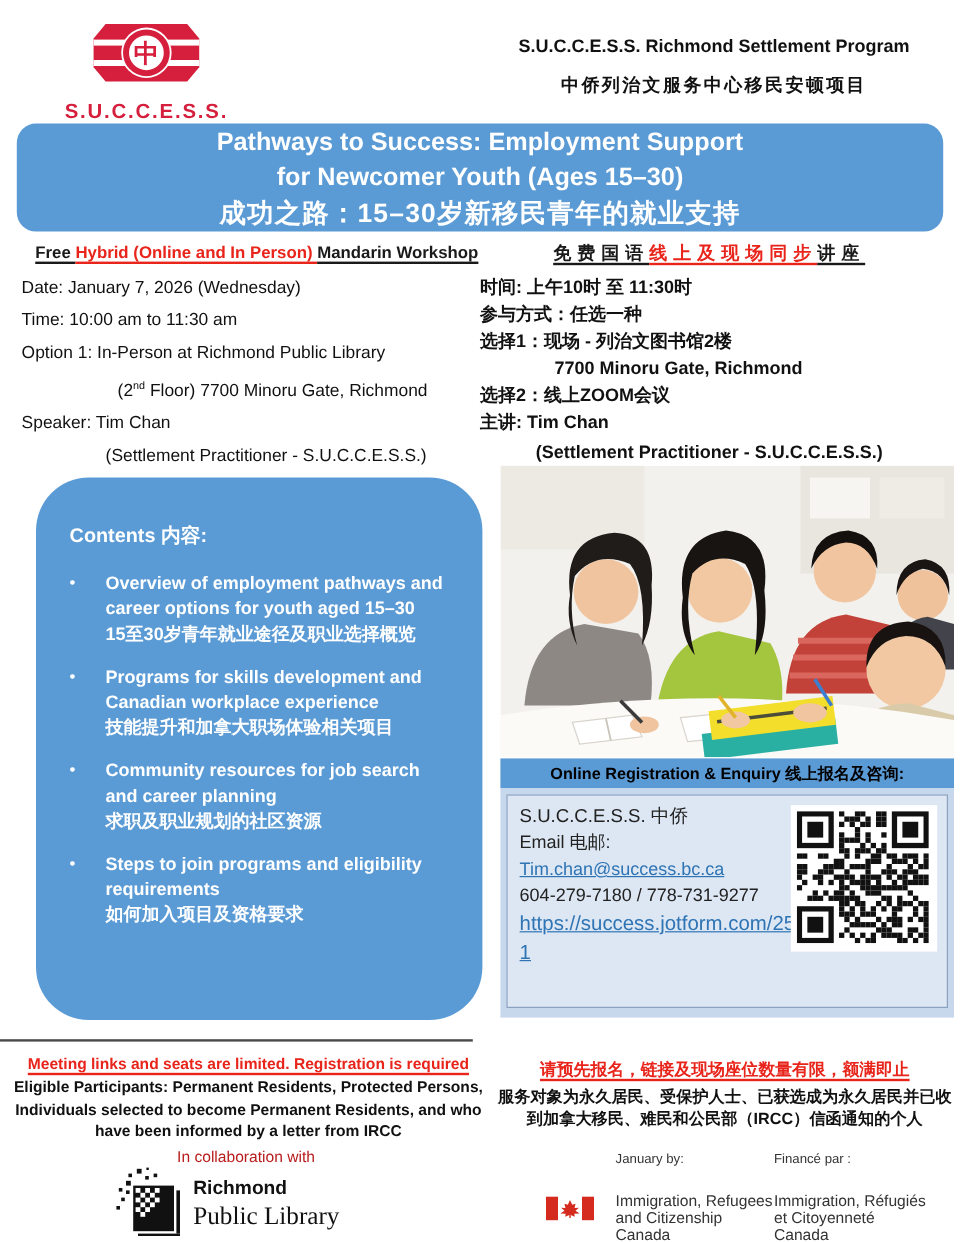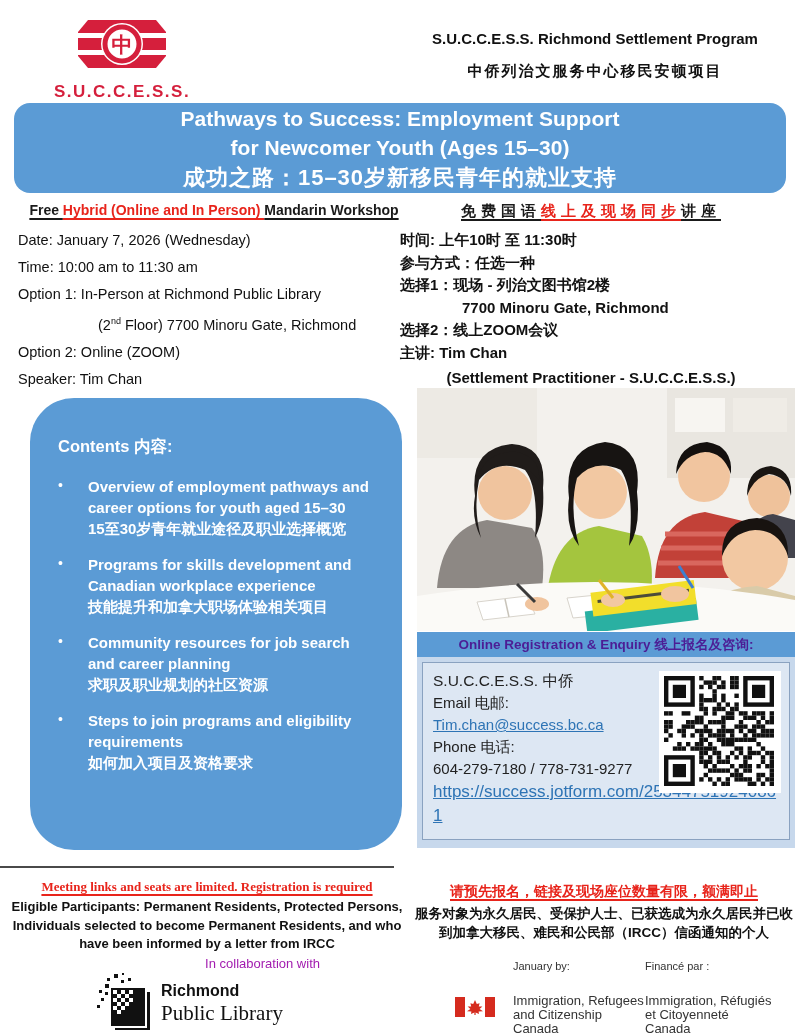--- a/index.html
+++ b/index.html
@@ -47,46 +47,46 @@
   .bdot{width:16px;flex:0 0 16px;font-size:14px;padding-top:1px;}
   .btxt{flex:1;padding-left:14px;}
   .btxt .en{font-weight:bold;font-size:15px;line-height:21px;}
   .btxt .zh{font-weight:600;font-size:15px;line-height:21px;}
 
   
   .photo{position:absolute;left:417px;top:388px;width:378px;height:243px;overflow:hidden;}
 
   
   .reg{position:absolute;left:417px;top:632px;width:378px;}
-  .reg-bar{height:25px;line-height:25px;background:var(--banner-blue);color:#4c1d95;
+  .reg-bar{height:25px;line-height:25px;background:var(--banner-blue);color:#000000;
            font-weight:bold;font-size:13.5px;text-align:center;}
   .reg-panel{background:var(--panel-blue);padding:5px 5px 8px 5px;}
   .contact-card{position:relative;background:#dde7f3;border:1px solid #8aa2c0;
                 padding:7px 10px 6px 10px;min-height:178px;box-sizing:border-box;}
   .contact-card .t{font-size:15px;color:#222;line-height:22px;}
   .contact-card .org{font-size:15.5px;}
   a.lnk{color:var(--link-blue);text-decoration:underline;}
   .reg-label{color:var(--text-red);font-size:15px;line-height:22px;}
   .reg-url{font-size:17px;line-height:24px;word-break:break-all;width:100%;display:block;}
   .qr{position:absolute;right:8px;top:8px;width:122px;height:122px;background:#fff;padding:5px;box-sizing:border-box;}
   .lib{padding-top:8px;text-align:center;}
   .lib .lab{font-size:14.5px;color:#222;}
   .lib .url{font-size:13.5px;}
 
   
   .divider{position:absolute;left:0;top:866px;width:394px;height:2px;background:#4a4a4a;}
   .note-l{position:absolute;left:6px;top:879px;width:402px;text-align:center;}
-  .note-l .r{font-weight:bold;font-size:13px;font-family:Liberation Serif, serif;}
+  .note-l .r{font-weight:bold;font-size:13px;}
   .note-l .b{font-weight:bold;font-size:13px;line-height:18.5px;margin-top:3px;color:#111;}
   .note-r{position:absolute;left:411px;top:883px;width:386px;text-align:center;}
   .note-r .r{font-weight:bold;font-size:14px;}
   .note-r .b{font-weight:600;font-size:13.5px;line-height:19px;margin-top:3px;color:#111;}
 
   
-  .collab{position:absolute;left:90px;top:956px;width:230px;text-align:right;font-size:13px;color:#a21caf;}
+  .collab{position:absolute;left:90px;top:956px;width:230px;text-align:center;font-size:13px;color:#b91c1c;}
   .rpl{position:absolute;left:95px;top:972px;width:240px;display:flex;align-items:center;}
   .rpl-text{padding-left:8px;padding-top:6px;}
   .rpl-text .n1{font-weight:bold;font-size:16px;color:#111;}
   .rpl-text .n2{font-family:"Liberation Serif",serif;font-size:21px;color:#111;margin-top:1px;}
   .funders{position:absolute;left:455px;top:960px;width:340px;font-size:11px;color:#333;}
   .funders .labels{display:flex;padding-left:58px;}
   .funders .labels .fl1{width:132px;}
   .funders .row{display:flex;margin-top:22px;align-items:flex-start;}
   .funders .flag{width:58px;padding-top:3px;}
   .funders .cell{width:132px;font-size:13px;line-height:14px;}
@@ -121,21 +121,20 @@
 
   <div class="col-left">
     <div class="hd">
       <span class="u">Free </span><span class="u red">Hybrid (Online and In Person) </span><span class="u">Mandarin Workshop</span>
     </div>
     <div class="lines">
       <div>Date:  January 7, 2026 (Wednesday)</div>
       <div>Time: 10:00 am to 11:30 am</div>
       <div>Option 1: In-Person at Richmond Public Library</div>
       <div class="ind1"><span>(2</span><sup>nd</sup><span> Floor) 7700 Minoru Gate, Richmond</span></div>
-      <div>Option 2: Online (ZOOM)</div>
       <div>Speaker: Tim Chan</div>
       <div class="ind2">(Settlement Practitioner - S.U.C.C.E.S.S.)</div>
     </div>
   </div>
 
   <div class="col-right">
     <div class="hd">
       <span class="u">免费国语</span><span class="u red">线上及现场同步</span><span class="u">讲座</span>
     </div>
     <div class="lines">
@@ -229,21 +228,20 @@
     </svg>
   </div>
 
   <div class="reg">
     <div class="reg-bar">Online Registration &amp; Enquiry 线上报名及咨询:</div>
     <div class="reg-panel">
       <div class="contact-card">
         <div class="t org">S.U.C.C.E.S.S. 中侨</div>
         <div class="t">Email 电邮:</div>
         <div class="t"><a class="lnk" href="#">Tim.chan@success.bc.ca</a></div>
-        <div class="t">Phone 电话:</div>
         <div class="t">604-279-7180 / 778-731-9277</div>
         <a class="lnk reg-url" href="#">https://success.jotform.com/253447519240861</a>
         <div class="qr">
           <svg id="qr-svg" width="110" height="110" viewBox="0 0 110 110">
               <rect x="0" y="0" width="110" height="110" fill="#fff"></rect>
               <rect x="35.2" y="0" width="4.4" height="4.4" fill="#111"></rect>
               <rect x="48.400000000000006" y="0" width="4.4" height="4.4" fill="#111"></rect>
               <rect x="52.800000000000004" y="0" width="4.4" height="4.4" fill="#111"></rect>
               <rect x="66" y="0" width="4.4" height="4.4" fill="#111"></rect>
               <rect x="70.4" y="0" width="4.4" height="4.4" fill="#111"></rect>

